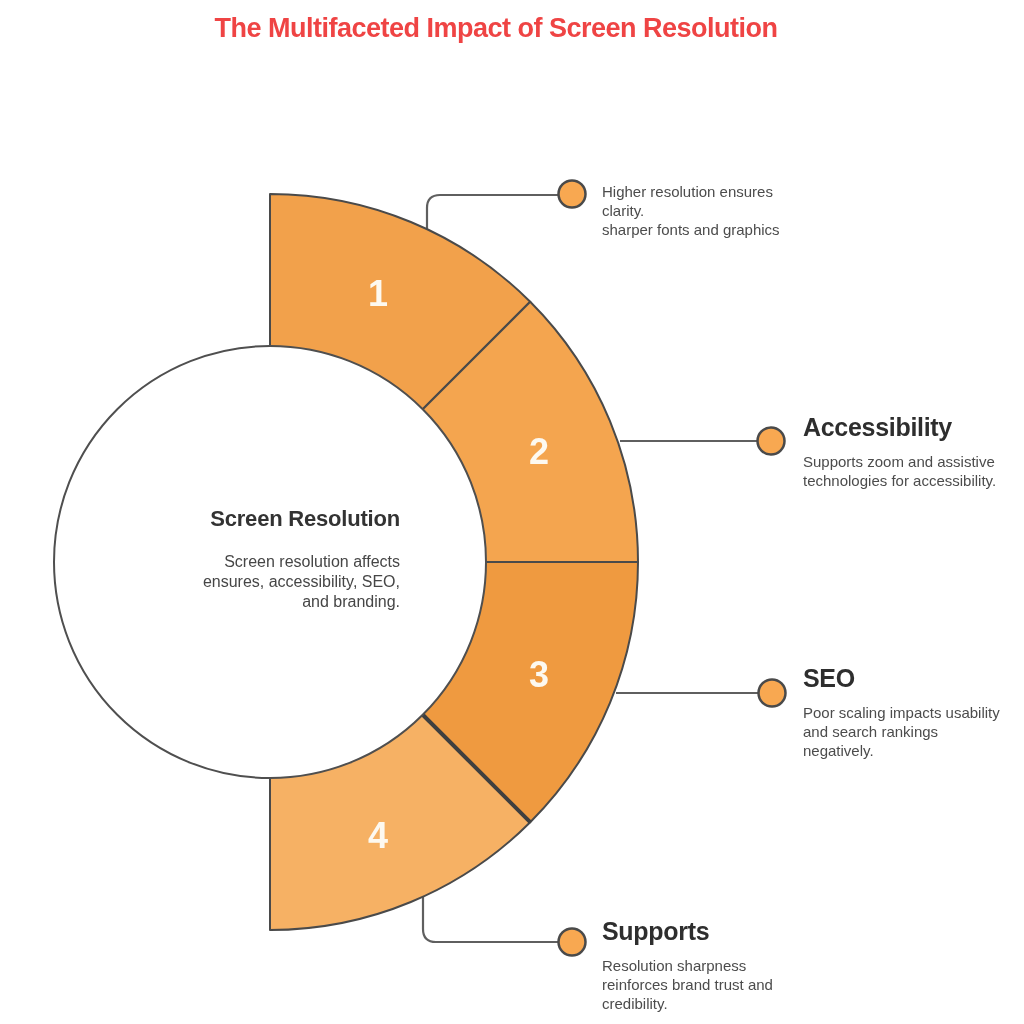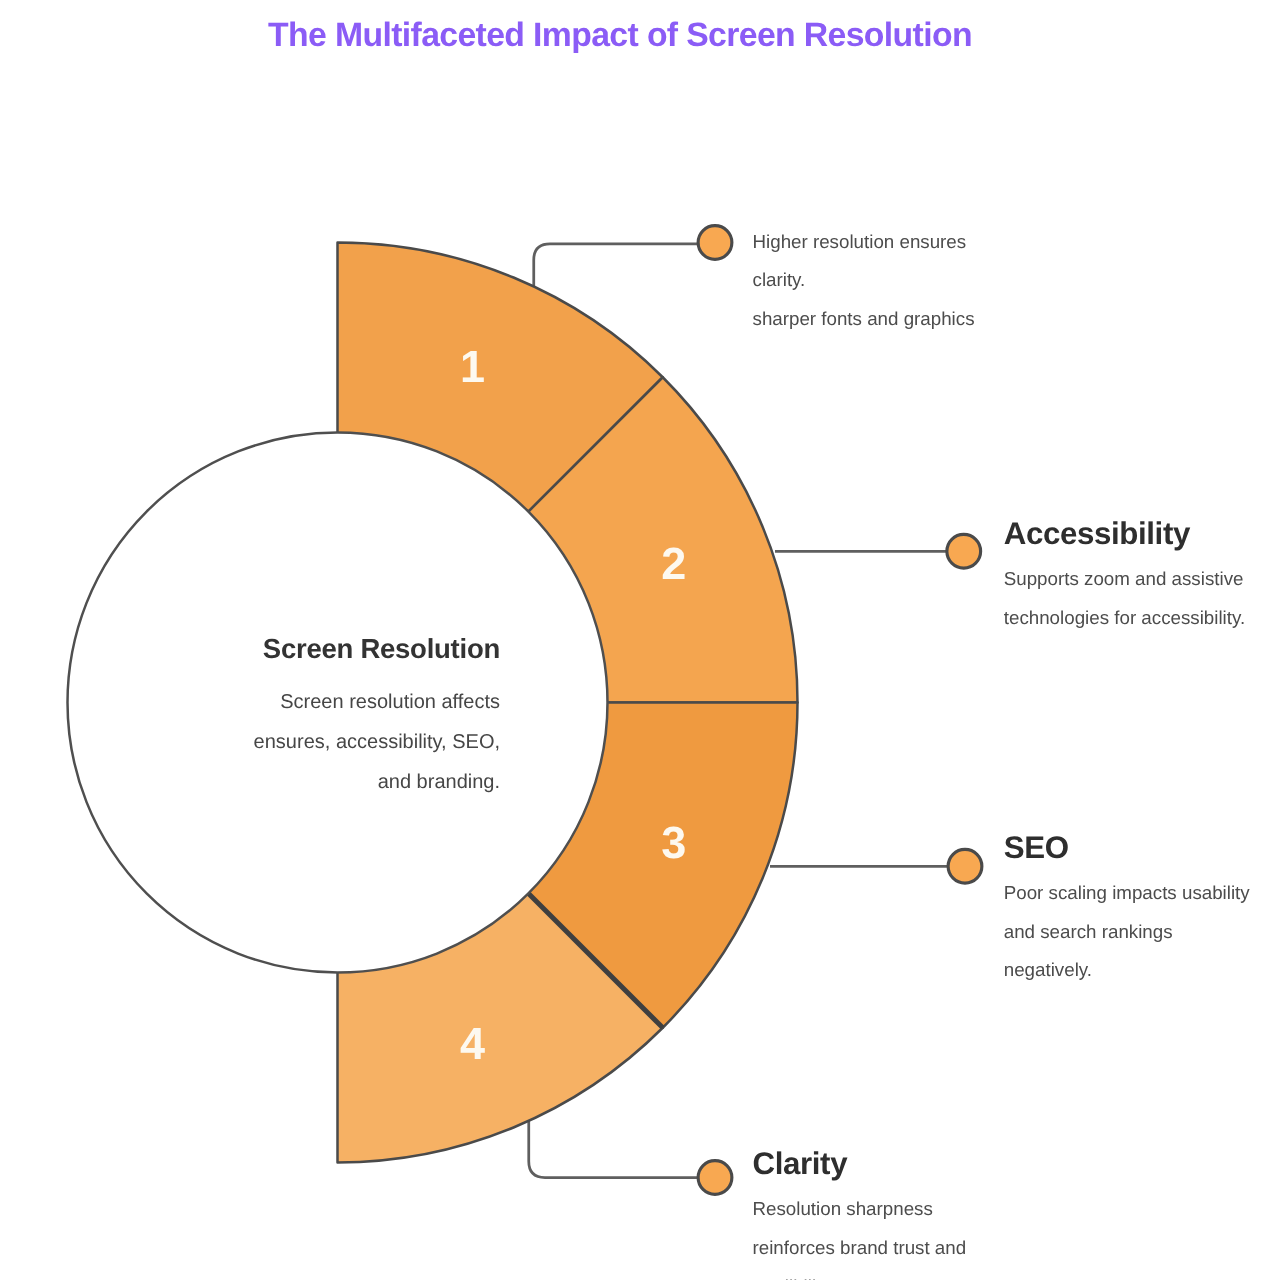--- a/index.html
+++ b/index.html
@@ -8,40 +8,40 @@
     position:relative;
     background:#ffffff;
     font-family:"Liberation Sans", sans-serif;
     overflow:hidden;
   }
   .page-title {
     position:absolute; top:13px; left:0;
     width:916px; box-sizing:border-box; padding-left:76px;
     text-align:center;
     font-size:27px; font-weight:bold; letter-spacing:-0.5px;
-    color:#8b5cf6;
+    color:#ef4444;
     white-space:nowrap;
   }
   svg.diagram { position:absolute; top:0; left:0; }
   .seg { stroke:#4a4a4a; stroke-width:2; stroke-linejoin:round; }
   .divider-heavy { stroke:#3f3f3f; stroke-width:4; }
   .connector { fill:none; stroke:#5f5f5f; stroke-width:2.2; }
   .hub { fill:#ffffff; stroke:#4f4f4f; stroke-width:2; }
   .dot { stroke:#4a4a4a; stroke-width:2.5; }
   .seg-num {
     font-family:"Liberation Sans", sans-serif;
     font-size:36px; font-weight:bold;
   }
   .label { position:absolute; }
   .label h2 {
     margin:0; font-size:25px; font-weight:bold;
     letter-spacing:-0.3px; line-height:1.1; color:#2e2e2e;
   }
   .label .desc { margin-top:10px; font-size:15px; line-height:19px; color:#4c4c4c; }
-  .desc .line { display:block; white-space:nowrap;margin-top:12px; }
+  .desc .line { display:block; white-space:nowrap; }
   #label-clarity       { left:602px; top:172px; width:230px; }
   #label-accessibility { left:803px; top:414px; width:230px; }
   #label-seo           { left:803px; top:665px; width:230px; }
   #label-branding      { left:602px; top:918px; width:230px; }
   .center-label {
     position:absolute; left:140px; top:506px; width:260px;
     text-align:right;
   }
   .center-label h3 {
     margin:0; font-size:22px; font-weight:bold; color:#333333; letter-spacing:-0.2px;
@@ -109,19 +109,19 @@
 <div class="label" id="label-seo">
   <h2>SEO</h2>
   <div class="desc">
     <span class="line">Poor scaling impacts usability</span>
     <span class="line">and search rankings</span>
     <span class="line">negatively.</span>
   </div>
 </div>
 
 <div class="label" id="label-branding">
-  <h2>Clarity</h2>
+  <h2>Supports</h2>
   <div class="desc">
     <span class="line">Resolution sharpness</span>
     <span class="line">reinforces brand trust and</span>
     <span class="line">credibility.</span>
   </div>
 </div>
 
 </body></html>

